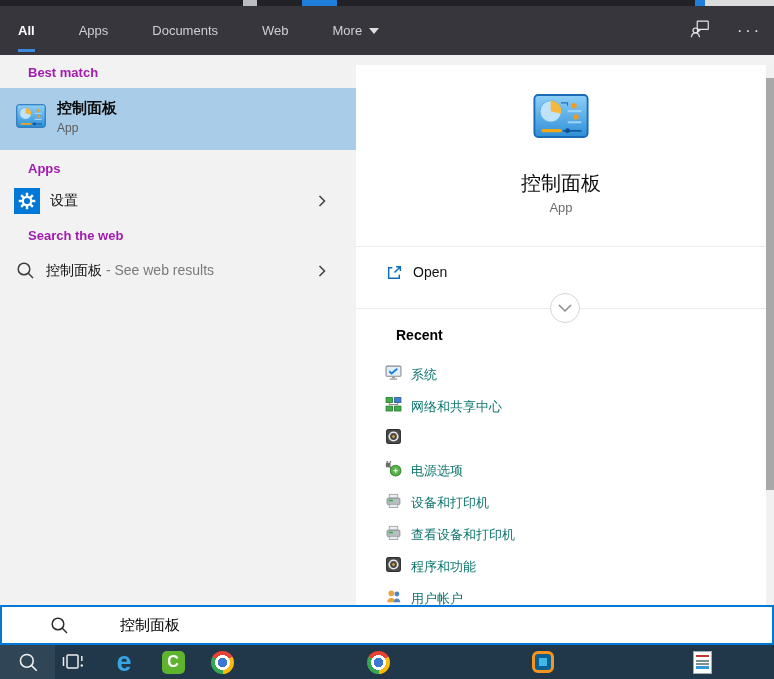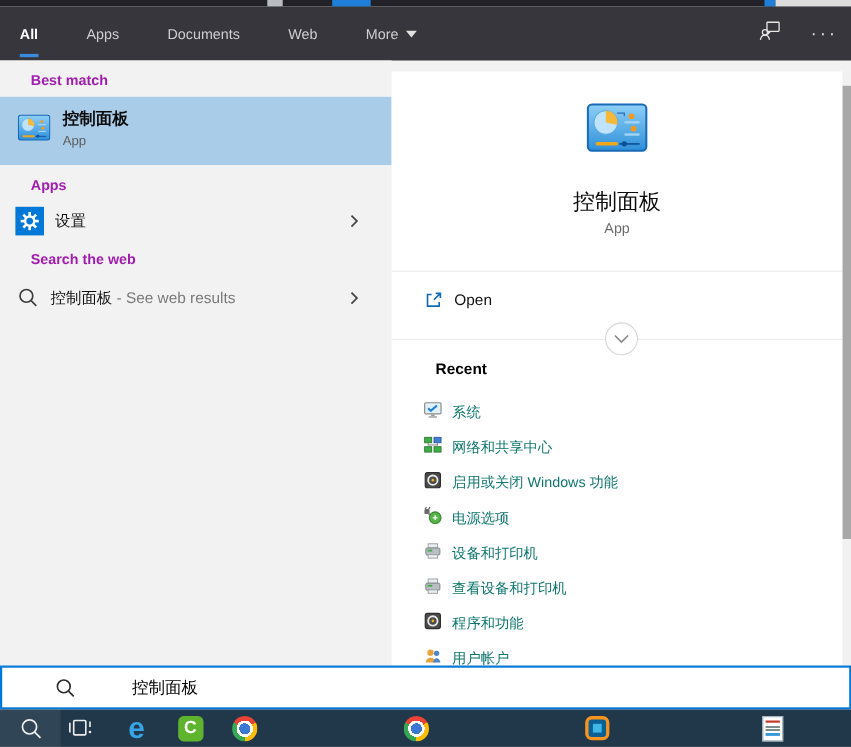--- a/index.html
+++ b/index.html
@@ -236,21 +236,20 @@
         <path d="M4 6.5 v2 M12 6.5 v2 M4 8 h8" stroke="#7a7a7a" stroke-width="0.8" fill="none"></path>
       </svg>
       <div class="r-lbl">网络和共享中心</div>
     </div>
     <div class="r-row" style="top:359px;">
       <svg class="r-ic" viewBox="0 0 16 16">
         <rect x="1.5" y="1.5" width="13" height="13" rx="2" fill="#4a4a4a" stroke="#2e2e2e"></rect>
         <circle cx="8" cy="8" r="4" fill="none" stroke="#e8e8e8" stroke-width="1.6"></circle>
         <circle cx="8" cy="8" r="1.2" fill="#f2b01e"></circle>
       </svg>
-      <div class="r-lbl">启用或关闭 Windows 功能</div>
     </div>
     <div class="r-row" style="top:391px;">
       <svg class="r-ic" viewBox="0 0 16 16">
         <rect x="0.8" y="2.5" width="4.4" height="4.4" rx="1" fill="#6a6a6a"></rect>
         <path d="M1.5 2.5 l1 -1.5 M4.5 2.5 l1 -1.5" stroke="#6a6a6a" stroke-width="1.2"></path>
         <path d="M4 6 l3 3" stroke="#8a8a8a" stroke-width="1.6"></path>
         <circle cx="10" cy="10" r="5" fill="#59b24a" stroke="#3c8733"></circle>
         <path d="M8 10 h4 M10 8 v4" stroke="#eaf6e8" stroke-width="1.2"></path>
       </svg>
       <div class="r-lbl">电源选项</div>

